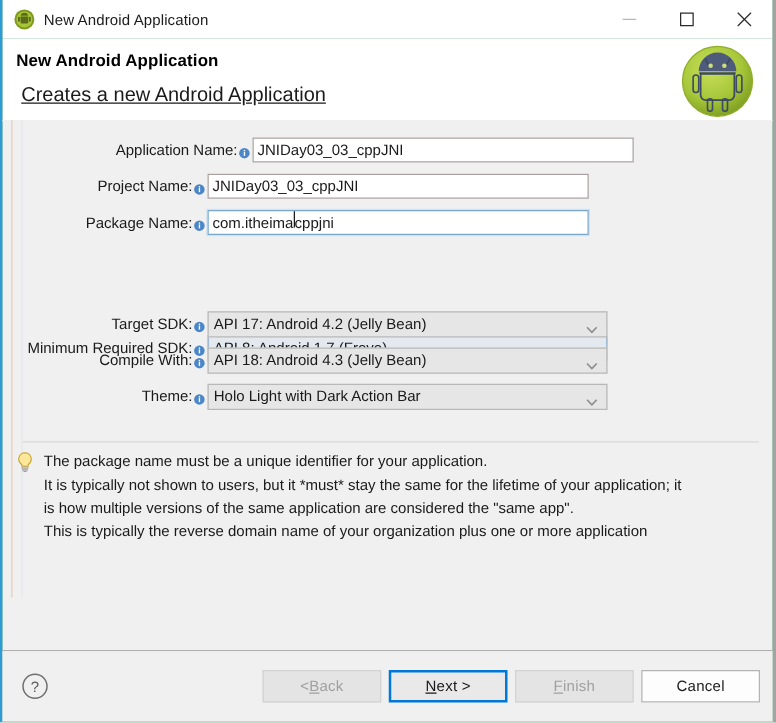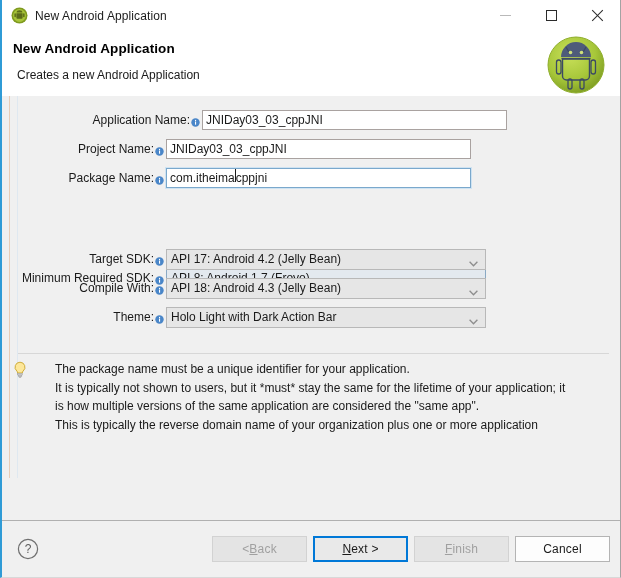--- a/index.html
+++ b/index.html
@@ -17,21 +17,21 @@
   }
 
   
   #window {
     position: relative;
     width: 621px;
     height: 578px;
     box-sizing: border-box;
     background: #15803d;
     border-left: 2px solid #2f9bd6;
-    border-right: 1px solid #a3a3a3;
+    border-right: 3px solid #a3a3a3;
     border-bottom: 1px solid #d8d8d8;
   }
 
   
   #titlebar {
     position: absolute;
     top: 0; left: 0; right: 0;
     height: 31px;
     background: #ffffff;
     display: flex;
@@ -104,22 +104,23 @@
     top: 10px;
     font-size: 13.5px;
     font-weight: bold;
     color: #000000;
     letter-spacing: 0.1px;
   }
   #header-sub {
     position: absolute;
     left: 15px;
     top: 37px;
-    font-size: 12px;
-    color: #1a1a1a;
+    font-size: 16px;
+    color: #1a1a1a;
+    text-decoration: underline;
   }
   #header-logo {
     position: absolute;
     right: 14px;
     top: 4px;
     width: 60px;
     height: 60px;
   }
 
   
@@ -227,21 +228,20 @@
     top: 257px;
     height: 1px;
     background: #d7d7d7;
   }
   #hint {
     position: absolute;
     left: 10px;
     top: 264px;
     right: 10px;
     display: flex;
-    gap: 20px;
   }
   #bulb {
     width: 16px;
     height: 18px;
     flex: 0 0 auto;
     margin-top: 1px;
     margin-right: 7px;
   }
   #hint-text {
     font-size: 12px;

